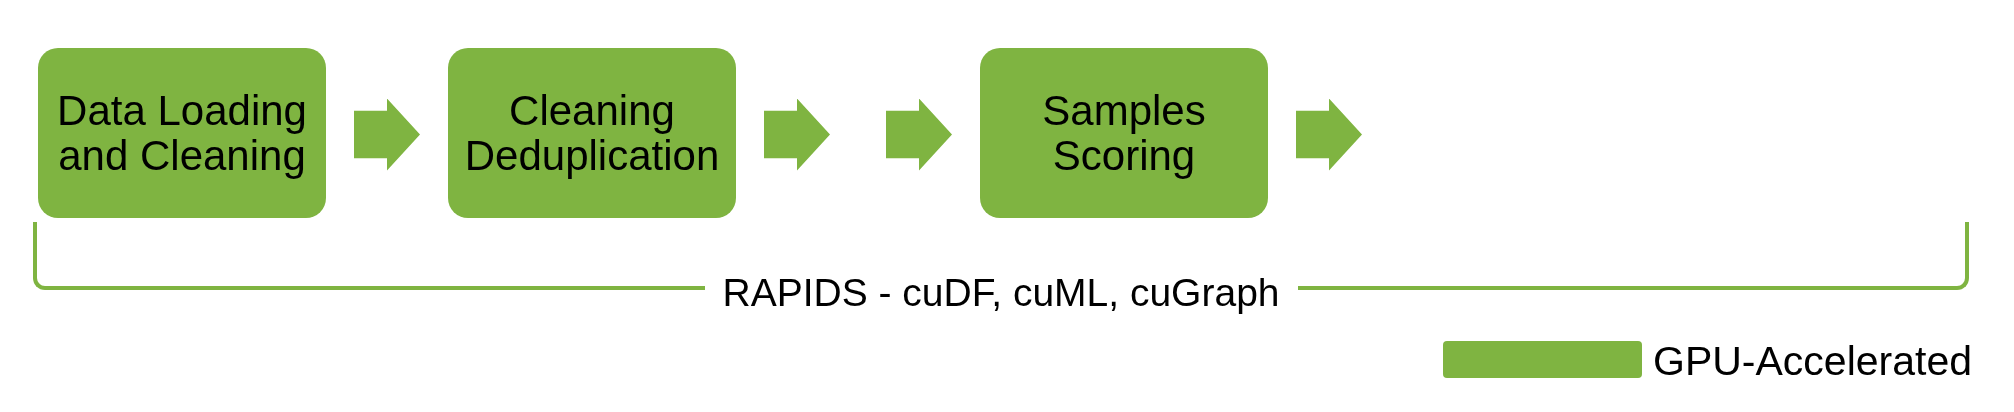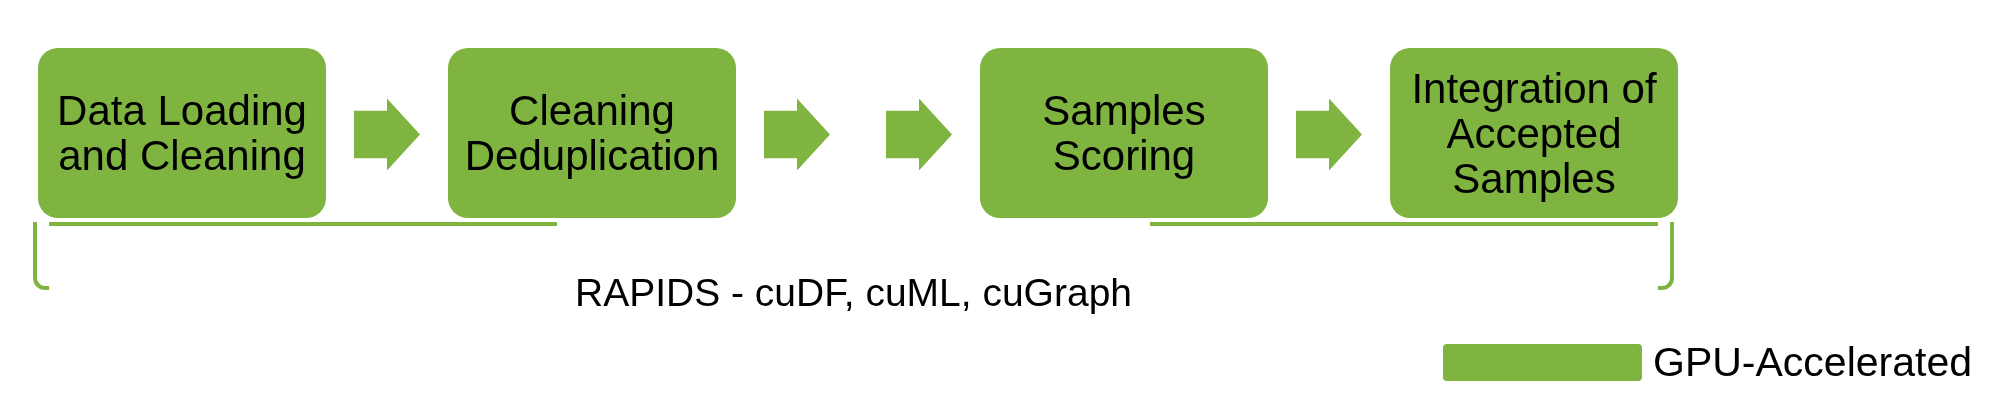--- a/index.html
+++ b/index.html
@@ -47,24 +47,24 @@
     margin-top: 3px;
     background: var(--green, #7FB441);
     clip-path: polygon(0% 17%, 50% 17%, 50% 0%, 100% 50%, 50% 100%, 50% 83%, 0% 83%);
   }
 
   
   .bracket {
     position: absolute;
     left: 33px;
     top: 222px;
-    width: 1641px;
+    width: 1936px;
     height: 68px;
     display: flex;
-    align-items: flex-start;
+    align-items: flex-end;
   }
   .bracket .corner {
     width: 16px;
     height: 68px;
     box-sizing: border-box;
     flex: 0 0 auto;
   }
   .bracket .corner.left {
     border-left: 4px solid var(--green, #7FB441);
     border-bottom: 4px solid var(--green, #7FB441);
@@ -91,21 +91,21 @@
     color: var(--text, #000000);
   }
 
   
   .legend {
     position: absolute;
     left: 1443px;
     top: 341px;
     height: 42px;
     display: flex;
-    align-items: center;
+    align-items: flex-start;
     gap: 11px;
   }
   .legend-swatch {
     width: 199px;
     height: 37px;
     border-radius: 4px;
     background: var(--green, #7FB441);
   }
   .legend-label {
     font-size: 41px;
@@ -131,23 +131,20 @@
       <div class="arrow"></div>
     </div>
     <div class="arrow-gap">
       <div class="arrow"></div>
     </div>
     <div class="step">Samples
 Scoring</div>
     <div class="arrow-gap">
       <div class="arrow"></div>
     </div>
-    <div class="step">Integration of
-Accepted
-Samples</div>
   </div>
 
   <div class="bracket">
     <div class="corner left"></div>
     <div class="seg"></div>
     <div class="bracket-label">RAPIDS - cuDF, cuML, cuGraph</div>
     <div class="seg"></div>
     <div class="corner right"></div>
   </div>
 

